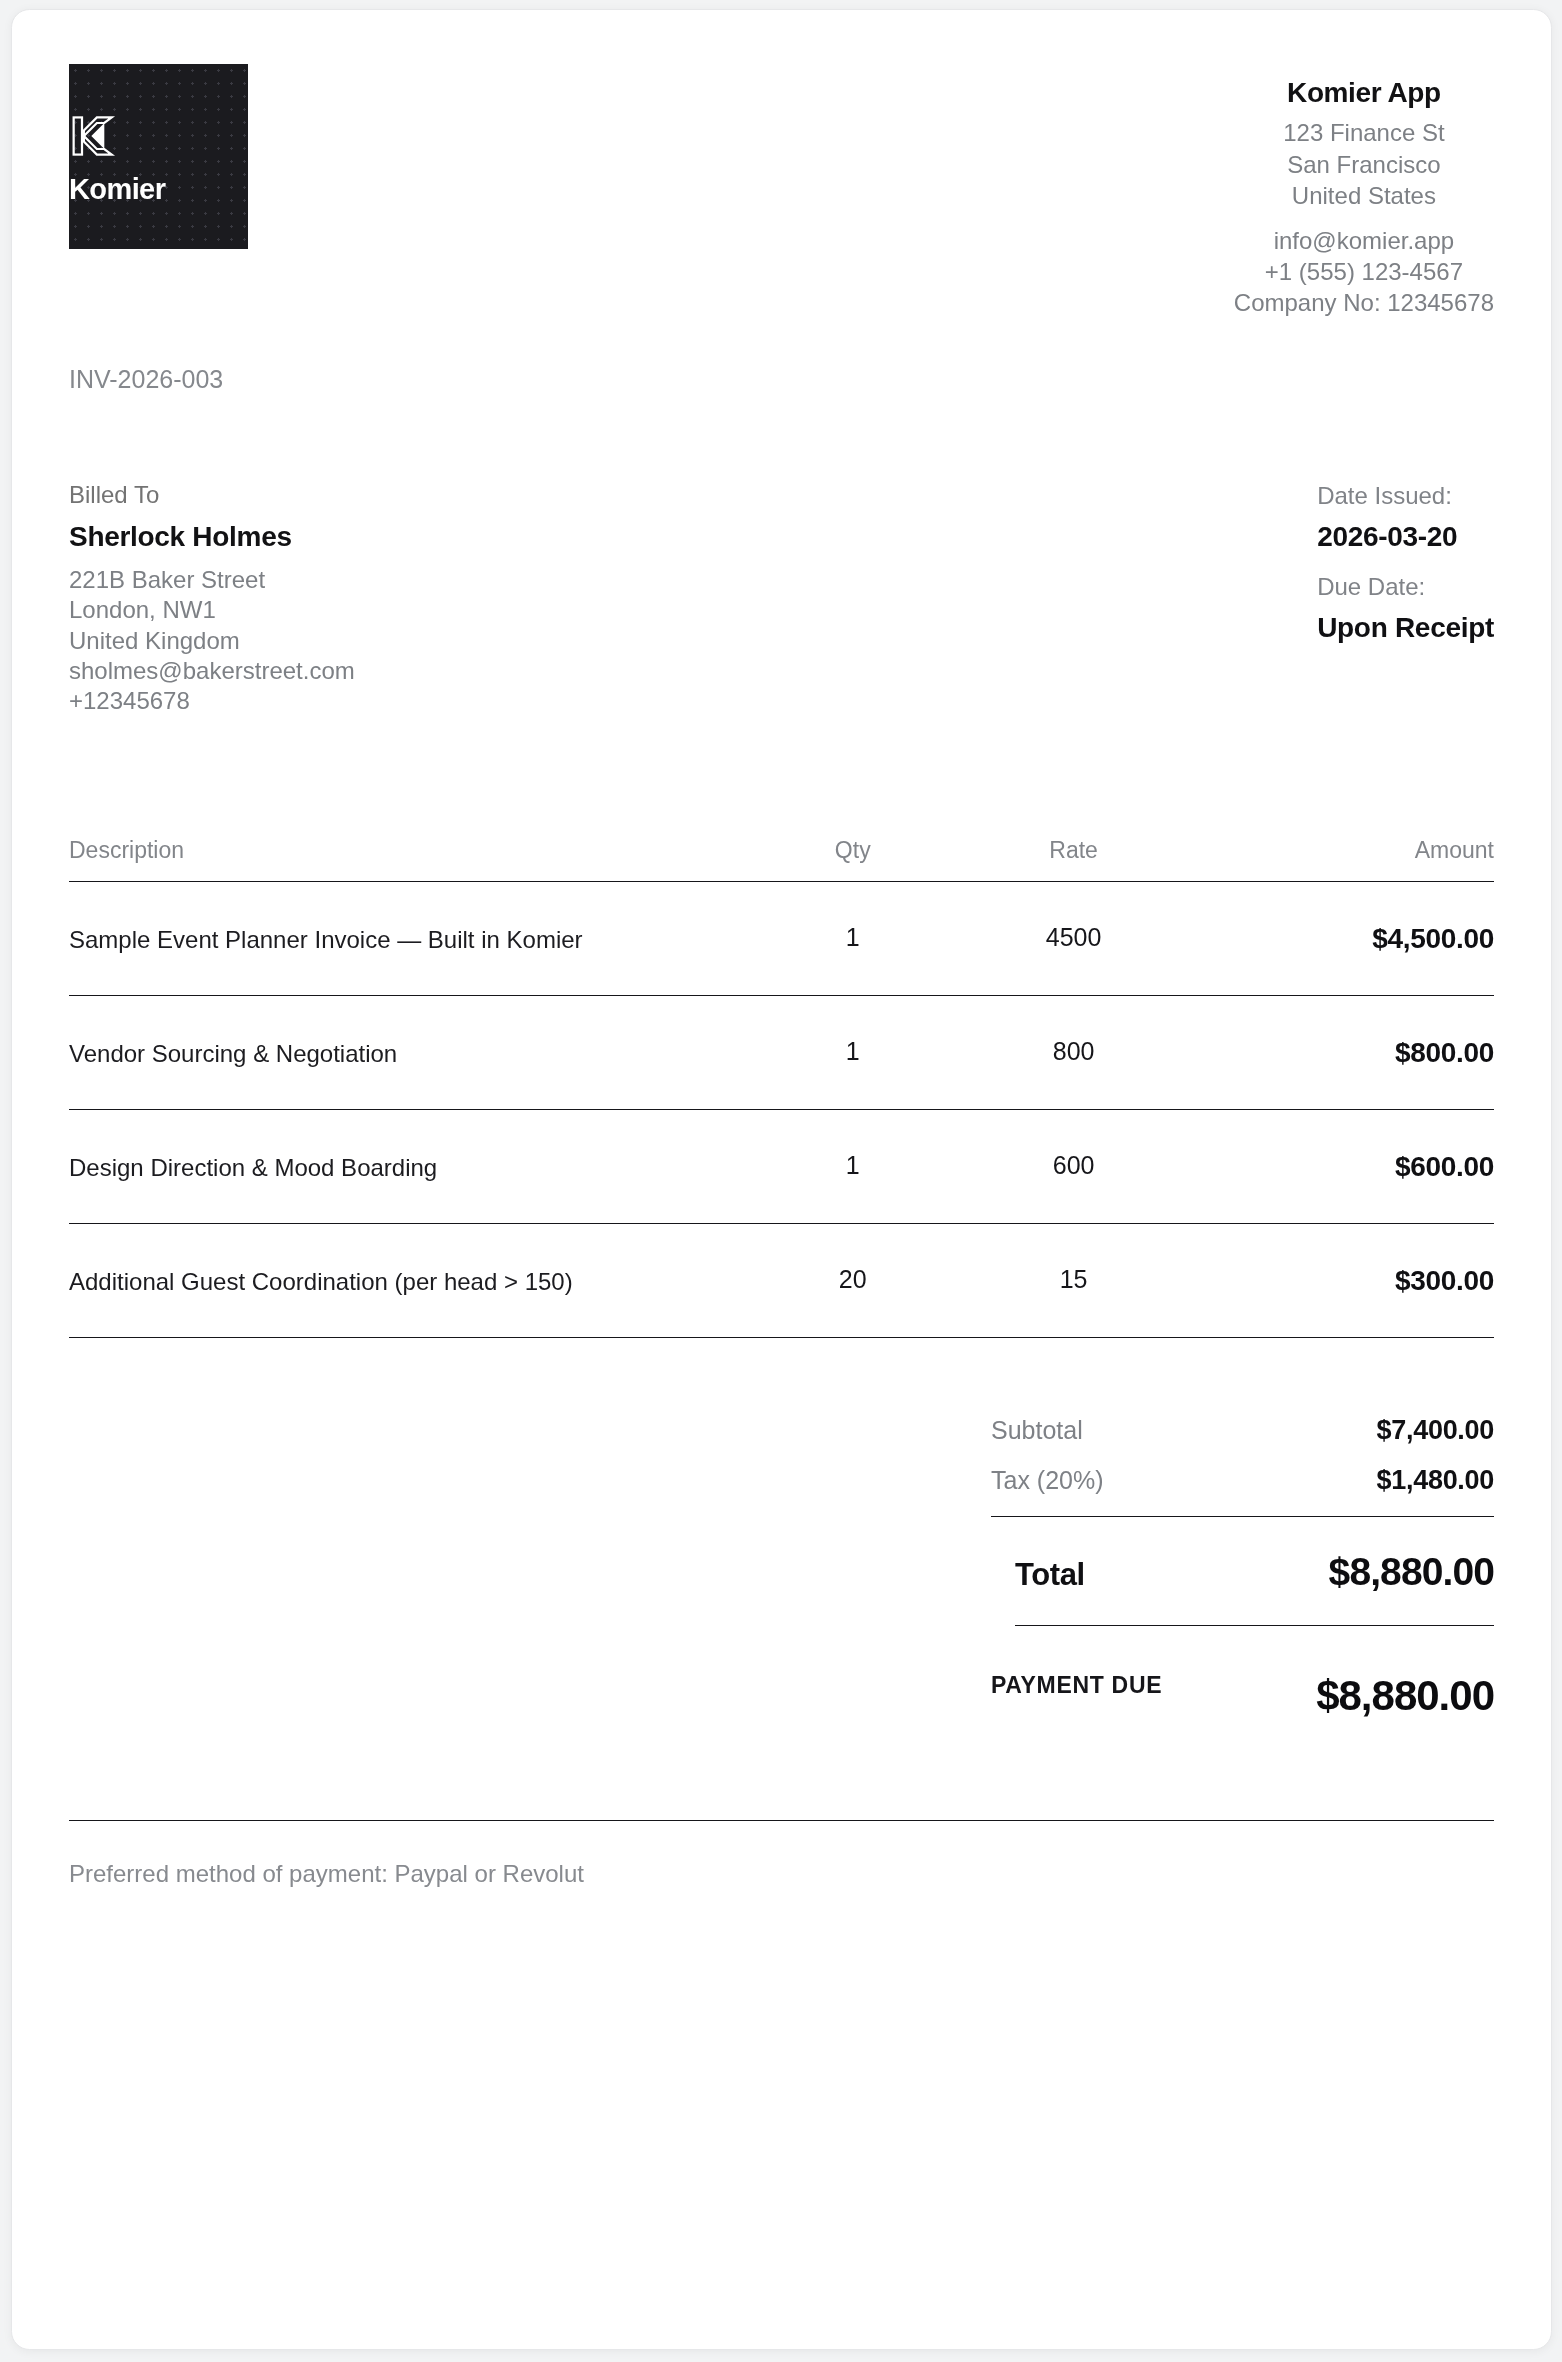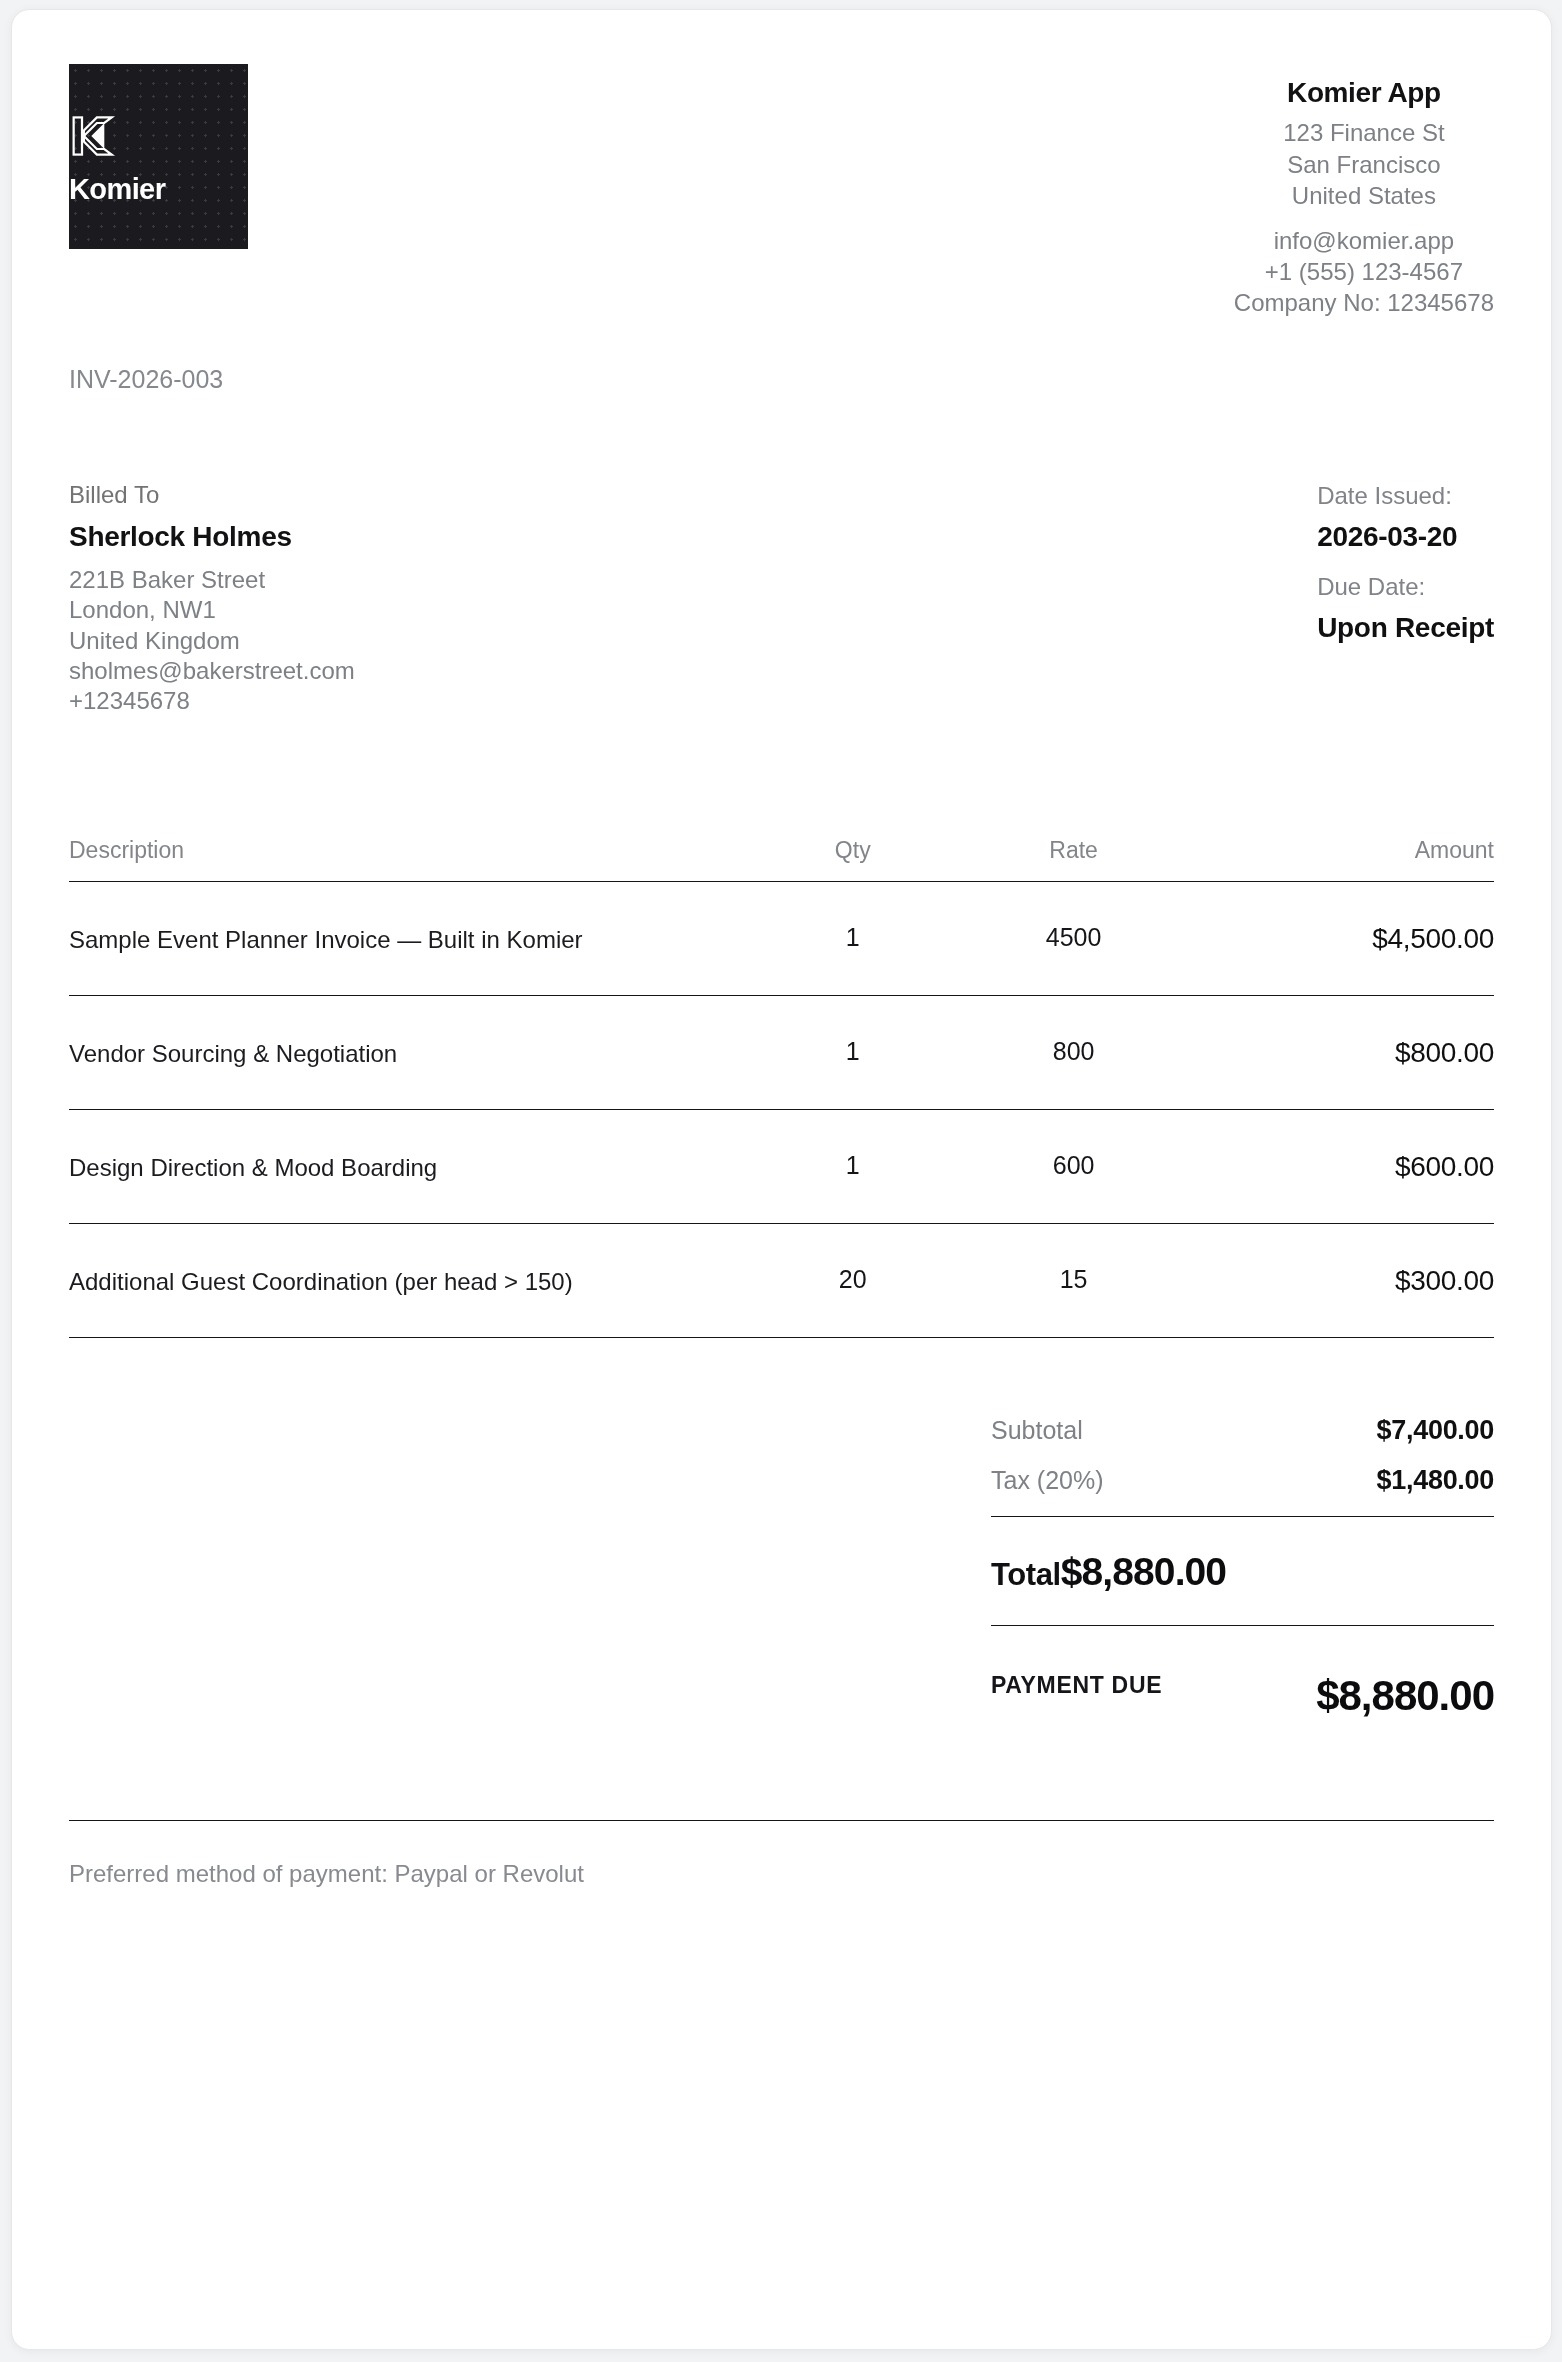--- a/index.html
+++ b/index.html
@@ -161,21 +161,21 @@
     color: #1c1c20;
     line-height: 1.38;
     padding-right: 28px;
   }
   td.col-qty, td.col-rate {
     font-size: 25px;
     color: #16161a;
   }
   td.col-amt {
     font-size: 28px;
-    font-weight: 400;
+    font-weight: 700;
     color: #101013;
     letter-spacing: -0.3px;
     padding-top: 48px;
     margin-top: 6px;
   }
 
   
   .totals-wrap {
     display: flex;
     justify-content: flex-end;
@@ -197,24 +197,25 @@
     letter-spacing: -0.3px;
   }
 
   .totals-rule {
     border-top: 1.8px solid #16161a;
     margin-top: 11px;
   }
 
   .totals-total {
     display: flex;
-    justify-content: flex-start;
+    justify-content: space-between;
     align-items: baseline;
     padding: 33px 0 31px 0;
     border-bottom: 1.8px solid #16161a;
+    margin-left: 24px;
   }
   .totals-total .lbl {
     font-size: 31px;
     font-weight: 700;
     color: #101013;
     letter-spacing: -0.4px;
   }
   .totals-total .val {
     font-size: 39px;
     font-weight: 700;

